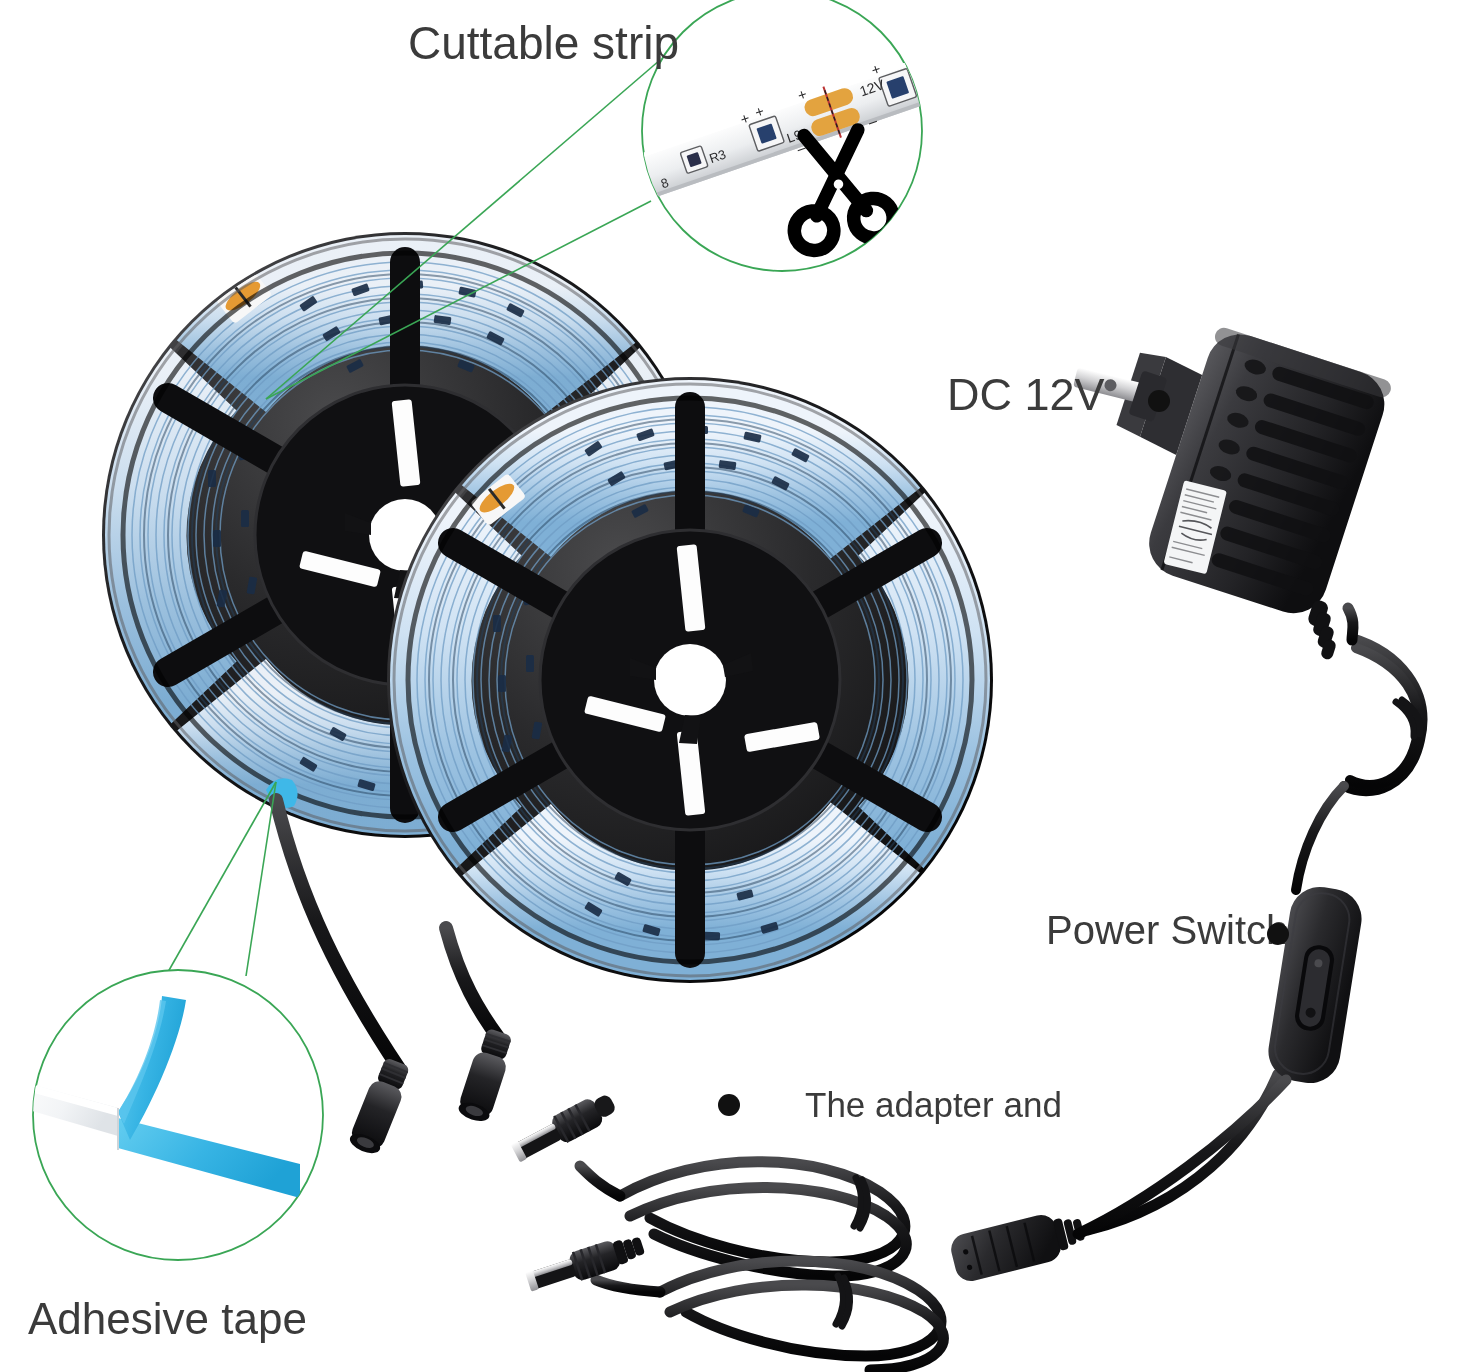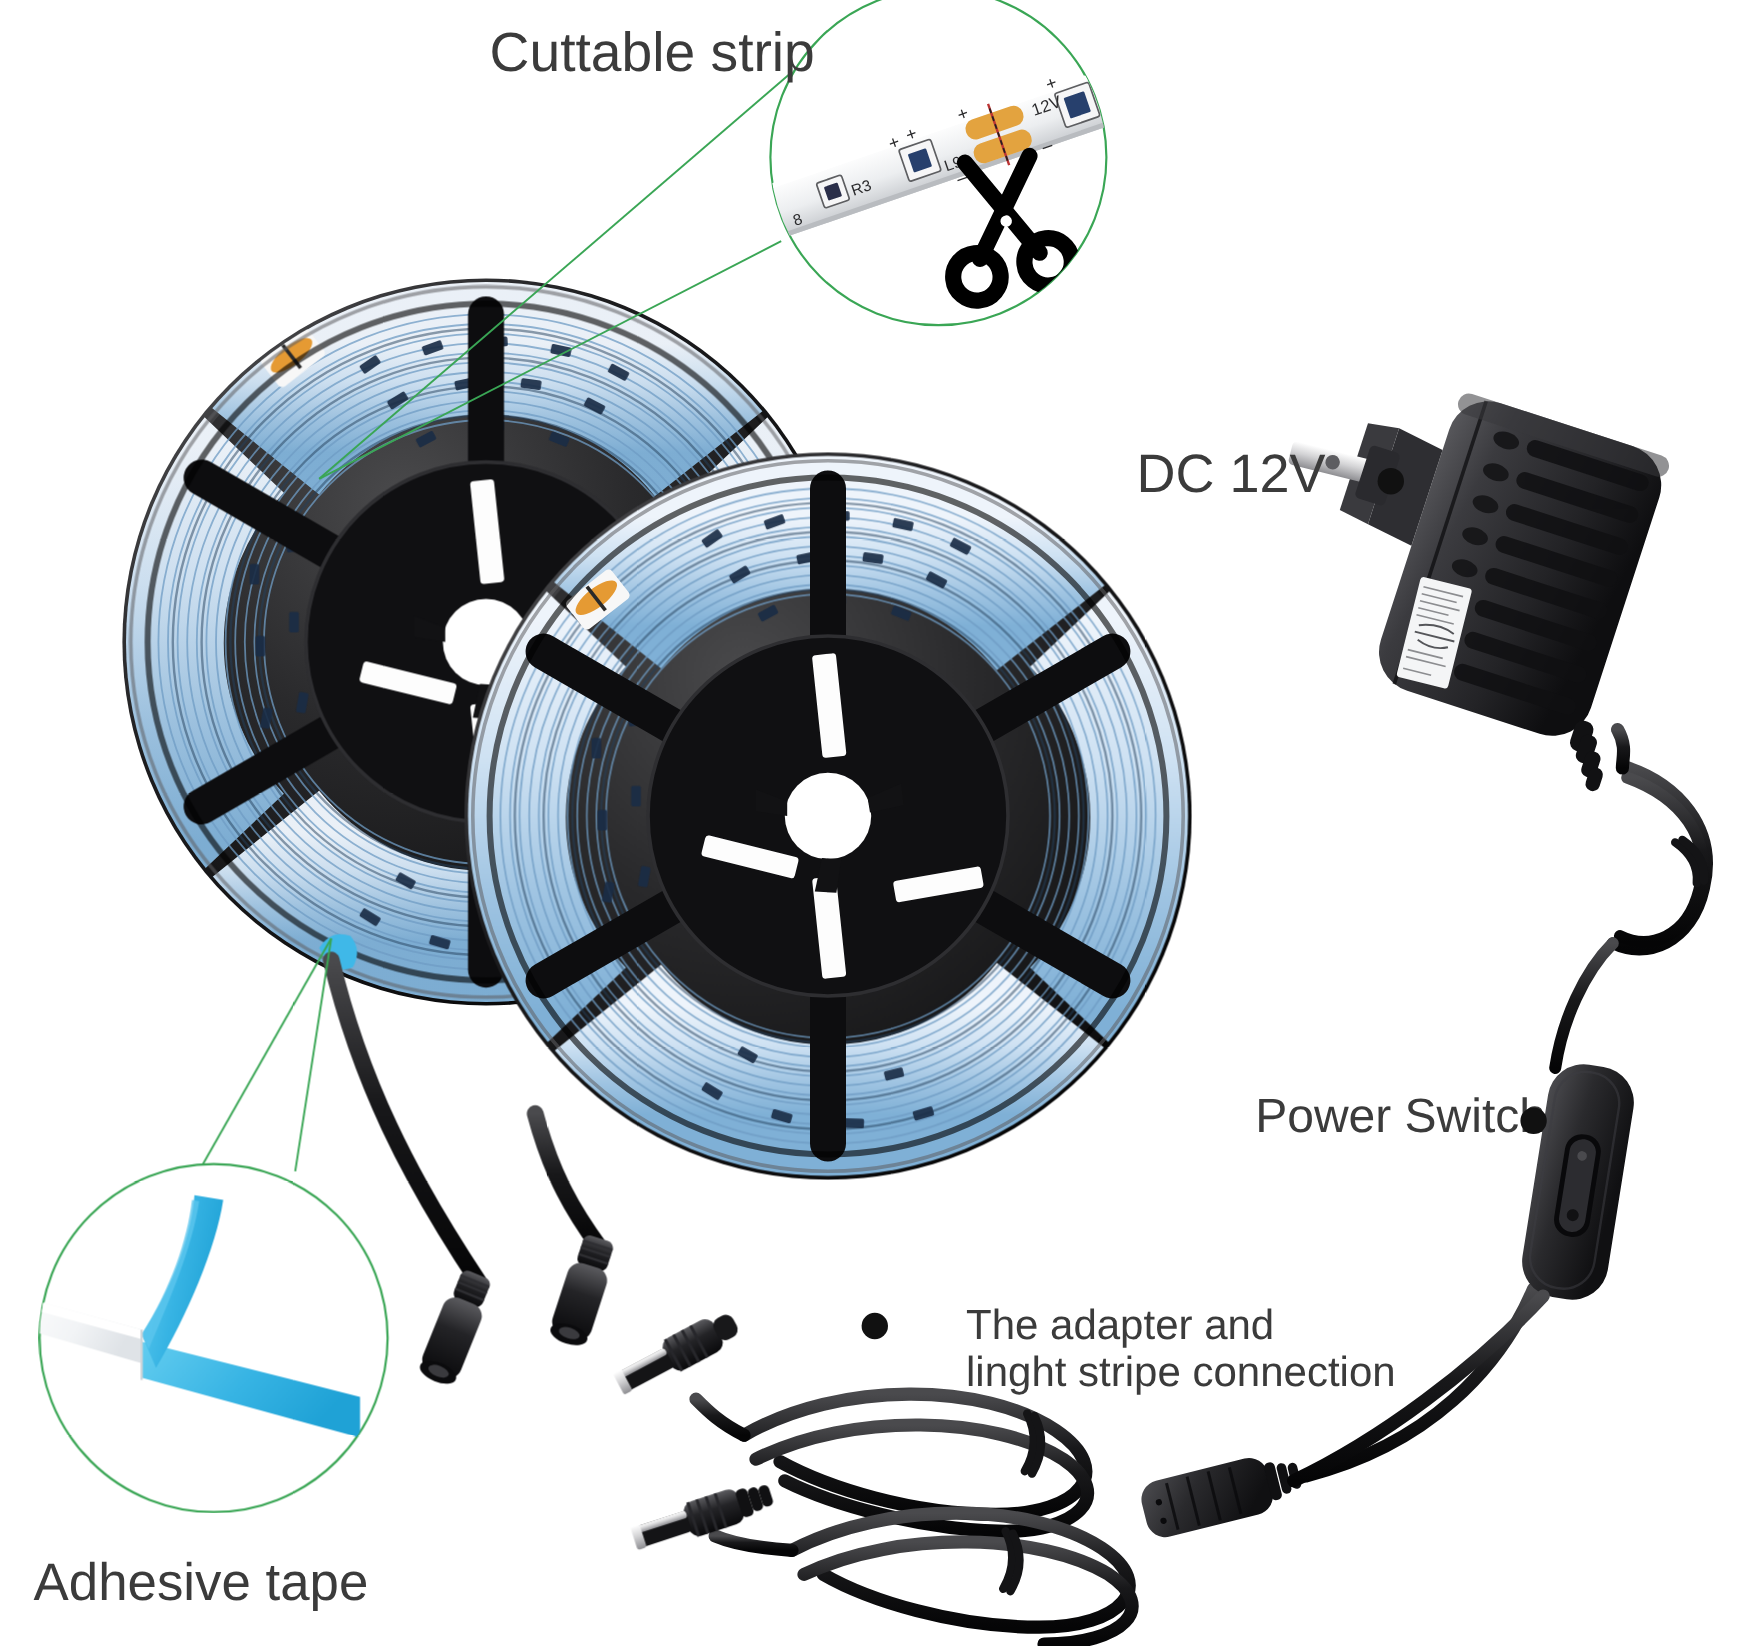--- a/index.html
+++ b/index.html
@@ -600,15 +600,15 @@
 
   <div class="lbl lbl-dc">DC 12V</div>
   <div class="bullet b-dc"></div>
 
   <div class="lbl lbl-sw">Power Switch</div>
   <div class="bullet b-sw"></div>
 
   <div class="lbl lbl-adh">Adhesive tape</div>
 
   <div class="bullet b-conn"></div>
-  <div class="lbl lbl-conn"><span>The adapter and</span><br><span>linght stripe connection</span></div>
+  <div class="lbl lbl-conn"><span>The adapter and</span><br></div>
 
 </div>
 
 </body></html>

